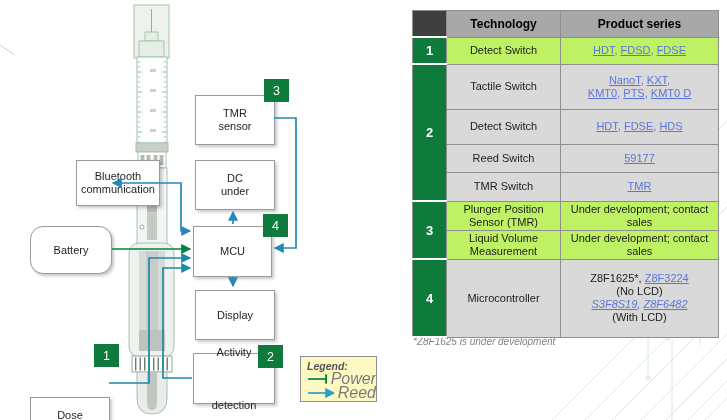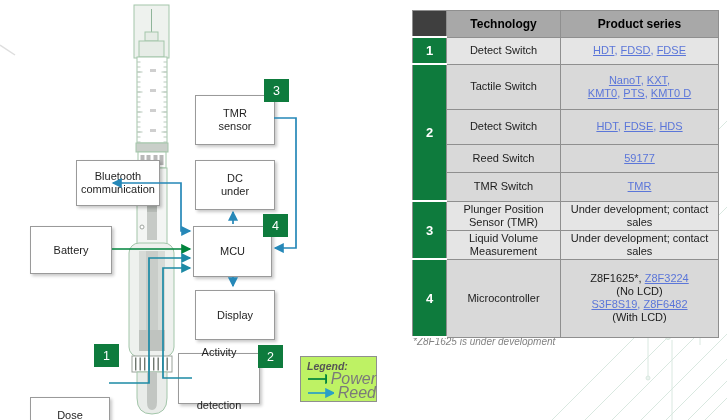--- a/index.html
+++ b/index.html
@@ -8,40 +8,40 @@
   svg{display:block;}
   .layer{position:absolute;left:0;top:0;pointer-events:none;}
   
   .dbox{position:absolute;background:#fff;border:1px solid #9a9a9a;
         box-shadow:2px 2px 3px rgba(0,0,0,.22);
         display:flex;flex-direction:column;align-items:center;justify-content:center;
         font-size:11px;line-height:13px;color:#1f1f1f;text-align:center;z-index:2;}
   .badge{position:absolute;width:25px;height:23px;background:#0e7b3d;color:#fff;
          display:flex;align-items:center;justify-content:center;font-size:12.5px;z-index:6;}
   
-  #legend{position:absolute;left:300px;top:356px;width:77px;height:46px;background:#bef264;
+  #legend{position:absolute;left:300px;top:356px;width:77px;height:46px;background:#fef9c3;
           border:1px solid #8f8f8f;z-index:2;padding:3px 0 0 6px;box-sizing:border-box;}
   #legend .ltitle{font-style:italic;font-weight:bold;color:#555;font-size:10.5px;line-height:12px;}
   .lrow{display:flex;align-items:center;height:14px;}
   .lrow .llabel{font-style:italic;color:#7a7a7a;font-size:16px;margin-left:4px;}
   
   #tablewrap{position:absolute;left:412px;top:10px;width:306px;z-index:3;}
-  table{border-collapse:collapse;width:100%;table-layout:fixed;font-size:11px;background:#e5e5e5;
+  table{border-collapse:collapse;width:100%;table-layout:fixed;font-size:11px;background:#bef264;
         border:1.5px solid #7a7a7a;padding-left:20px;}
   th{height:23px;background:#a8a8a8;color:#000;font-size:12px;font-weight:bold;
      border:1px solid #8f8f8f;}
   th.blank{background:#3f3f3f;}
   td{border:1px solid #8f8f8f;text-align:center;color:#1c1c1c;padding:1px 2px;line-height:13px;}
   td.num{background:#0e7b3d;color:#fff;font-weight:bold;font-size:13px;
          border-top:2px solid #fff;border-bottom:2px solid #fff;}
   tr.bgg td.c{background:#d9d9d9;}
   .lk{color:#5b76d9;text-decoration:underline;cursor:pointer;pointer-events:auto;}
   .sep{color:#5b76d9;}
   .pl{color:#1c1c1c;}
-  .gap{margin-top:0;}
+  .gap{margin-top:0;font-style:italic;}
   #footnote{position:absolute;left:413px;top:336px;font-style:italic;font-size:10px;
             color:#828282;z-index:2;}
 </style>
 </head>
 <body>
 
 <div id="stage">
 
   <svg class="layer" width="727" height="420" style="z-index:1;">
     <defs>
@@ -117,42 +117,42 @@
       <line x1="135" y1="364" x2="170" y2="364" stroke="#6f776f" stroke-width="13" stroke-dasharray="1.4,3.1"></line>
       <path d="M137 372 h30 v26 q0 16 -15 16 q-15 0 -15 -16 Z" fill="#e9ece9"></path>
       <path d="M147 372 h10 v30 q0 8 -5 8 q-5 0 -5 -8 Z" fill="#c2c6c2" stroke="none"></path>
     </g>
   </svg>
 
   <div class="dbox" style="left:28px;top:160px;width:82px;height:44px;margin-left:48px;">
     <div>Bluetooth</div>
     <div>communication</div>
   </div>
-  <div class="dbox" style="left:30px;top:226px;width:80px;height:46px;">
+  <div class="dbox" style="left:30px;top:226px;width:80px;height:46px;border-radius:13px;">
     <div>Battery</div>
   </div>
   <div class="dbox" style="left:30px;top:355px;width:78px;height:47px;margin-top:42px;">
     <div>Dose</div>
     <div>dialing</div>
   </div>
   <div class="dbox" style="left:195px;top:95px;width:78px;height:48px;">
     <div>TMR</div>
     <div>sensor</div>
   </div>
   <div class="dbox" style="left:195px;top:160px;width:78px;height:48px;">
     <div>DC</div>
     <div>under</div>
   </div>
   <div class="dbox" style="left:193px;top:226px;width:77px;height:49px;">
     <div>MCU</div>
   </div>
   <div class="dbox" style="left:195px;top:290px;width:78px;height:48px;text-align:right;">
     <div>Display</div>
   </div>
-  <div class="dbox" style="left:178px;top:353px;width:80px;height:49px;gap:40px;">
+  <div class="dbox" style="left:193px;top:353px;width:80px;height:49px;gap:40px;">
     <div>Activity</div>
     <div>detection</div>
   </div>
 
   <div class="badge" style="left:94px;top:344px;">1</div>
   <div class="badge" style="left:258px;top:345px;">2</div>
   <div class="badge" style="left:264px;top:79px;">3</div>
   <div class="badge" style="left:263px;top:214px;">4</div>
 
   <div id="legend">

